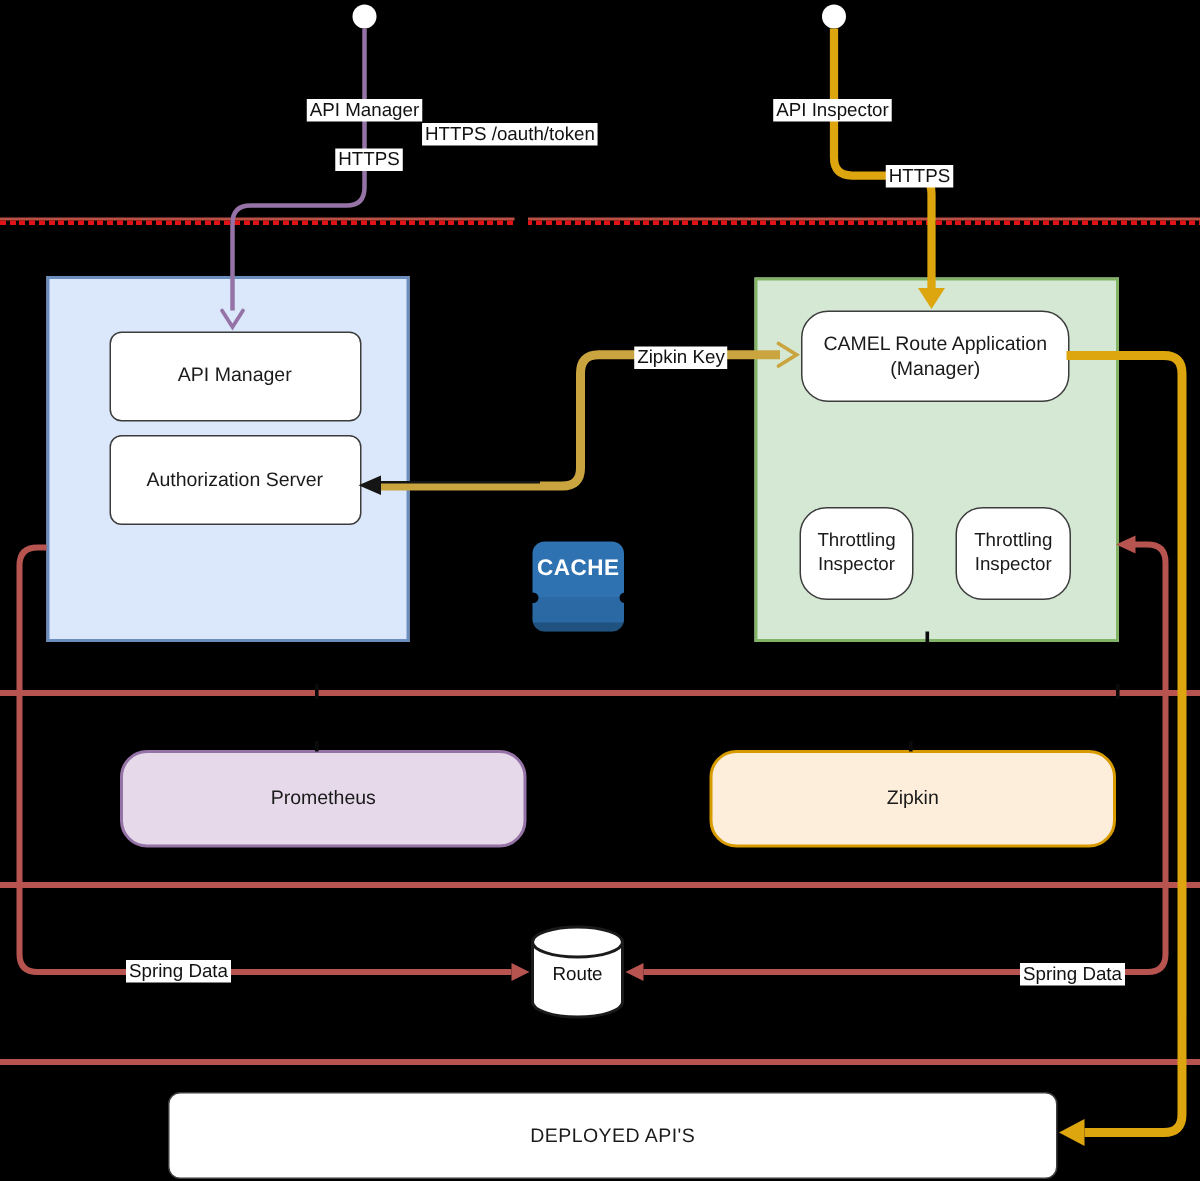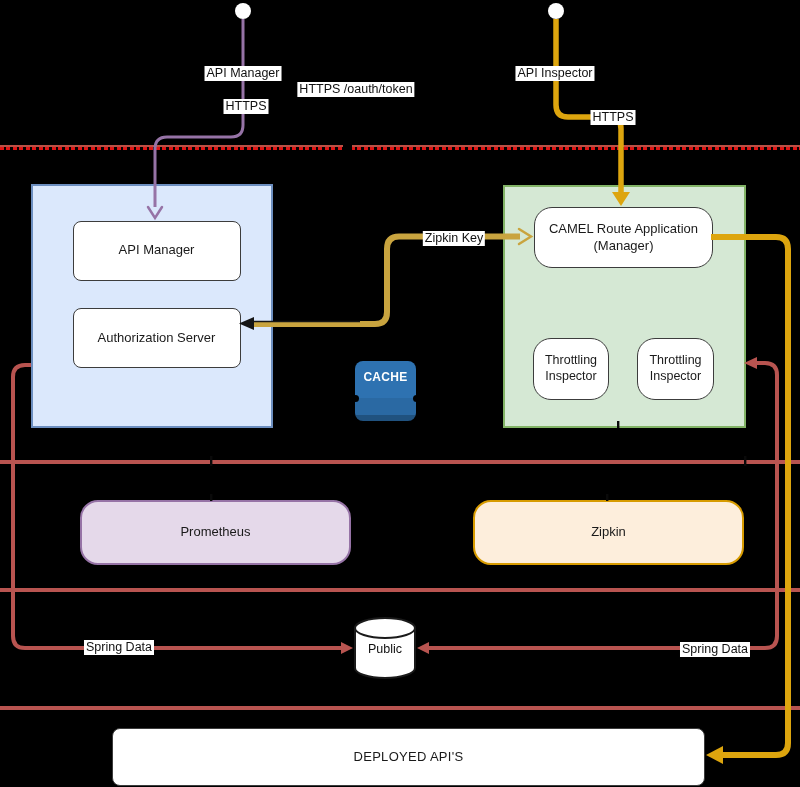--- a/index.html
+++ b/index.html
@@ -32,21 +32,21 @@
         color:#1a1a1a;font-size:13px;text-align:center;line-height:1.25;z-index:2;}
   .r8{border-radius:8px;} .r10{border-radius:18px;}
   
   .prometheus{left:80px;top:500px;width:267px;height:61px;background:var(--prometheus_fill);
               border:2.5px solid var(--prometheus_stroke);}
   .zipkin{left:473px;top:500px;width:267px;height:61px;background:var(--zipkin_fill);
           border:2.5px solid var(--zipkin_stroke);}
   .deployed{left:112px;top:728px;width:591px;height:56px;letter-spacing:.3px;}
   
   .cache{position:absolute;left:355px;top:361px;width:61px;height:60px;background:var(--cache_blue);
-         border-radius:8px;z-index:2;color:#fff;font-weight:bold;font-size:12px;letter-spacing:.3px;
+         border-radius:8px;z-index:2;color:#fff;font-weight:bold;font-size:15px;letter-spacing:.3px;
          text-align:center;}
   .cache-text{position:relative;z-index:3;display:block;margin-top:9px;}
   .cache-band{position:absolute;left:0;right:0;top:37px;bottom:0;background:rgba(0,0,0,.08);border-radius:0 0 8px 8px;}
   .cache-lip{position:absolute;left:0;right:0;bottom:0;height:6px;background:rgba(0,0,0,.22);border-radius:0 0 8px 8px;}
   .cache-notch{position:absolute;width:7px;height:7px;border-radius:50%;background:#000;top:34px;}
   .cache-notch.nl{left:-3.5px;} .cache-notch.nr{right:-3.5px;}
   
   svg.overlay{position:absolute;left:0;top:0;z-index:5;}
   .ln{fill:none;stroke-linejoin:round;stroke-linecap:butt;}
   .s-red{stroke:var(--red);stroke-width:4;}
@@ -74,21 +74,21 @@
   <div class="zdash"></div>
   <div class="zgap"></div>
 
   <div class="actor" style="left:235px;top:3px"></div>
   <div class="actor" style="left:548px;top:3px"></div>
 
   <div class="zone zone-blue">
     <div class="node r8" style="left:39.5px;top:34.5px;width:166px;height:58px;">
       <span>API Manager</span>
     </div>
-    <div class="node r8" style="left:39.5px;top:122px;width:166px;height:58px;">
+    <div class="node r8" style="left:39.5px;top:104px;width:166px;height:58px;">
       <span>Authorization Server</span>
     </div>
   </div>
 
   <div class="zone zone-green">
     <div class="node r10" style="left:29px;top:20px;width:177px;height:59px;">
       <span>CAMEL Route Application</span>
       <span>(Manager)</span>
     </div>
     <div class="node r10" style="left:28px;top:151px;width:74px;height:60px;font-size:12.5px;">
@@ -154,21 +154,21 @@
     <polyline class="s-tan-thin" points="519,229 531,236.5 519,244"></polyline>
     <path class="ln s-black" d="M252 321.5 H360"></path>
     <polygon class="f-black" points="239,323.5 254,317 254,330"></polygon>
 
     <path class="ln s-gold6" d="M711 237 H776 Q788 237 788 249 V743 Q788 755 776 755 H723"></path>
     <polygon class="f-gold" points="706,755 723,746 723,764"></polygon>
   </svg>
 
   <div class="chip" style="left:243px;top:66px">API Manager</div>
   <div class="chip" style="left:246px;top:99px">HTTPS</div>
-  <div class="chip" style="left:356px;top:82px">HTTPS /oauth/token</div>
+  <div class="chip" style="left:340px;top:82px">HTTPS /oauth/token</div>
   <div class="chip" style="left:555px;top:66px">API Inspector</div>
   <div class="chip" style="left:613px;top:110px">HTTPS</div>
   <div class="chip" style="left:454px;top:231px">Zipkin Key</div>
   <div class="chip" style="left:119px;top:640px">Spring Data</div>
   <div class="chip" style="left:715px;top:642px">Spring Data</div>
-  <div class="chip bare" style="left:385px;top:642px">Public</div>
+  <div class="chip bare" style="left:385px;top:642px">Route</div>
 
 </div>
 
 </body></html>

